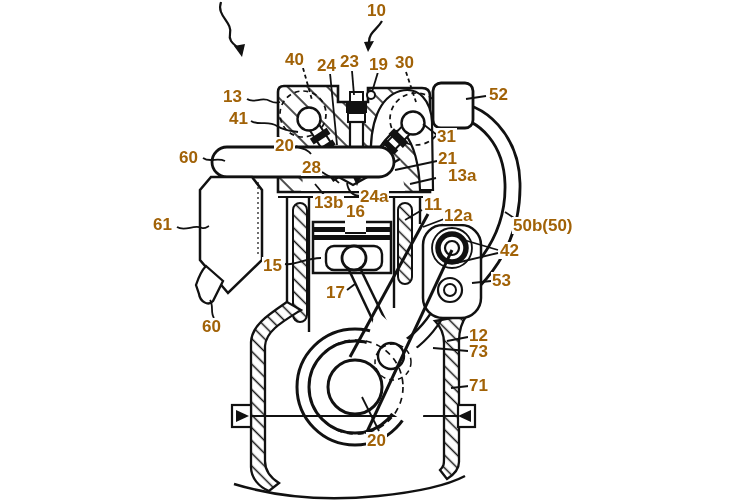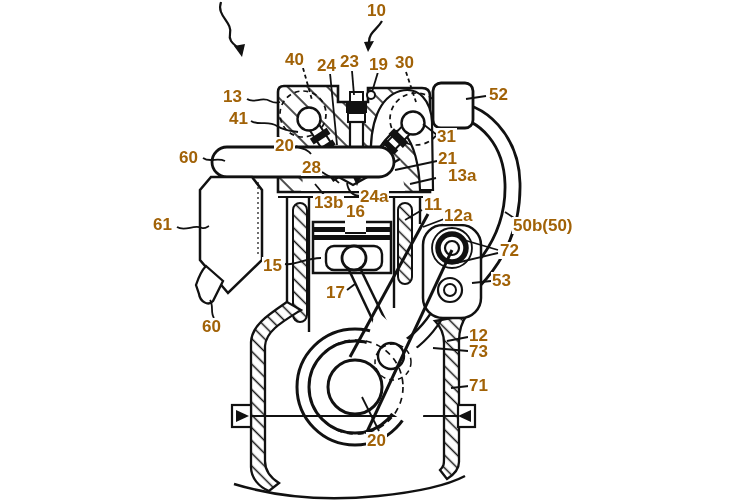--- a/index.html
+++ b/index.html
@@ -201,21 +201,21 @@
 <div class="lbl" style="left:301px;top:159px">28</div>
 <div class="lbl" style="left:437px;top:150px">21</div>
 <div class="lbl" style="left:447px;top:167px">13a</div>
 <div class="lbl" style="left:359px;top:188px">24a</div>
 <div class="lbl" style="left:313px;top:194px">13b</div>
 <div class="lbl u" style="left:345px;top:203px">16</div>
 <div class="lbl" style="left:423px;top:196px">11</div>
 <div class="lbl" style="left:443px;top:207px">12a</div>
 <div class="lbl" style="left:512px;top:217px">50b(50)</div>
 <div class="lbl" style="left:152px;top:216px">61</div>
-<div class="lbl" style="left:499px;top:242px">72</div>
+<div class="lbl" style="left:499px;top:242px">42</div>
 <div class="lbl" style="left:262px;top:257px">15</div>
 <div class="lbl" style="left:491px;top:272px">53</div>
 <div class="lbl" style="left:325px;top:284px">17</div>
 <div class="lbl" style="left:201px;top:318px">60</div>
 <div class="lbl" style="left:468px;top:327px">12</div>
 <div class="lbl" style="left:468px;top:343px">73</div>
 <div class="lbl" style="left:468px;top:377px">71</div>
 <div class="lbl" style="left:366px;top:432px">20</div>
 
 </div>

